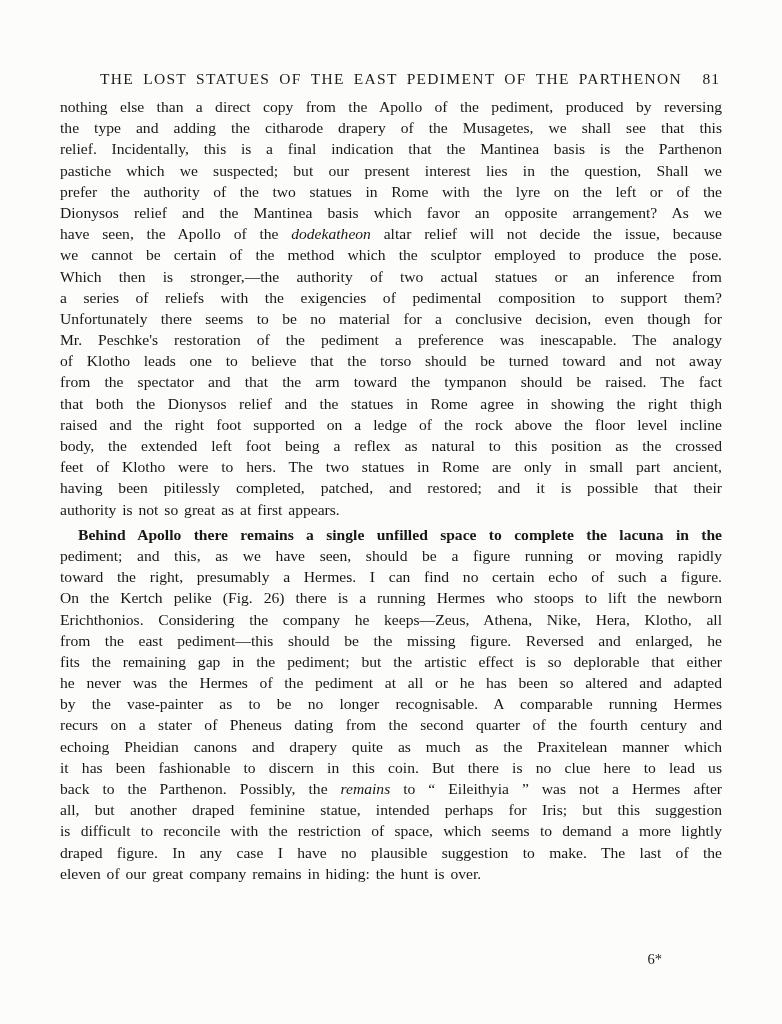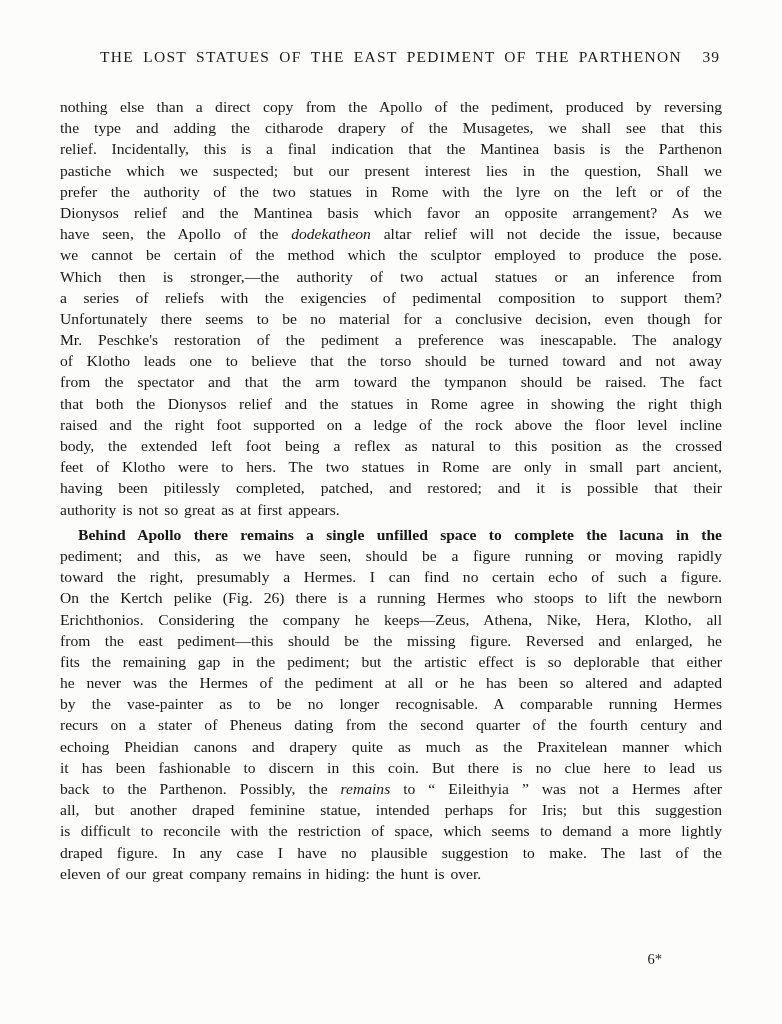--- a/index.html
+++ b/index.html
@@ -12,21 +12,21 @@
     width: 782px;
     height: 1024px;
     background: #fcfcfa;
     font-family: "Liberation Serif", "DejaVu Serif", serif;
     color: #171717;
     overflow: hidden;
   }
   .header {
     position: absolute;
     left: 56px;
-    top: 48px;
+    top: 70px;
     width: 670px;
     height: 22px;
   }
   .running-title {
     display: block;
     text-align: center;
     font-size: 15.5px;
     letter-spacing: 1.3px;
     word-spacing: 4px;
     color: #1b1b1b;
@@ -77,21 +77,21 @@
     color: #1b1b1b;
   }
 </style>
 </head>
 <body>
 
 <div class="page">
 
   <div class="header">
     <span class="running-title">THE LOST STATUES OF THE EAST PEDIMENT OF THE PARTHENON</span>
-    <span class="page-number">39</span>
+    <span class="page-number">81</span>
   </div>
 
   <div class="text-block">
       <div class="paragraph">
         <div class="line">nothing else than a direct copy from the Apollo of the pediment, produced by reversing</div>
         <div class="line">the type and adding the citharode drapery of the Musagetes, we shall see that this</div>
         <div class="line">relief. Incidentally, this is a final indication that the Mantinea basis is the Parthenon</div>
         <div class="line">pastiche which we suspected; but our present interest lies in the question, Shall we</div>
         <div class="line">prefer the authority of the two statues in Rome with the lyre on the left or of the</div>
         <div class="line">Dionysos relief and the Mantinea basis which favor an opposite arrangement? As we</div>

